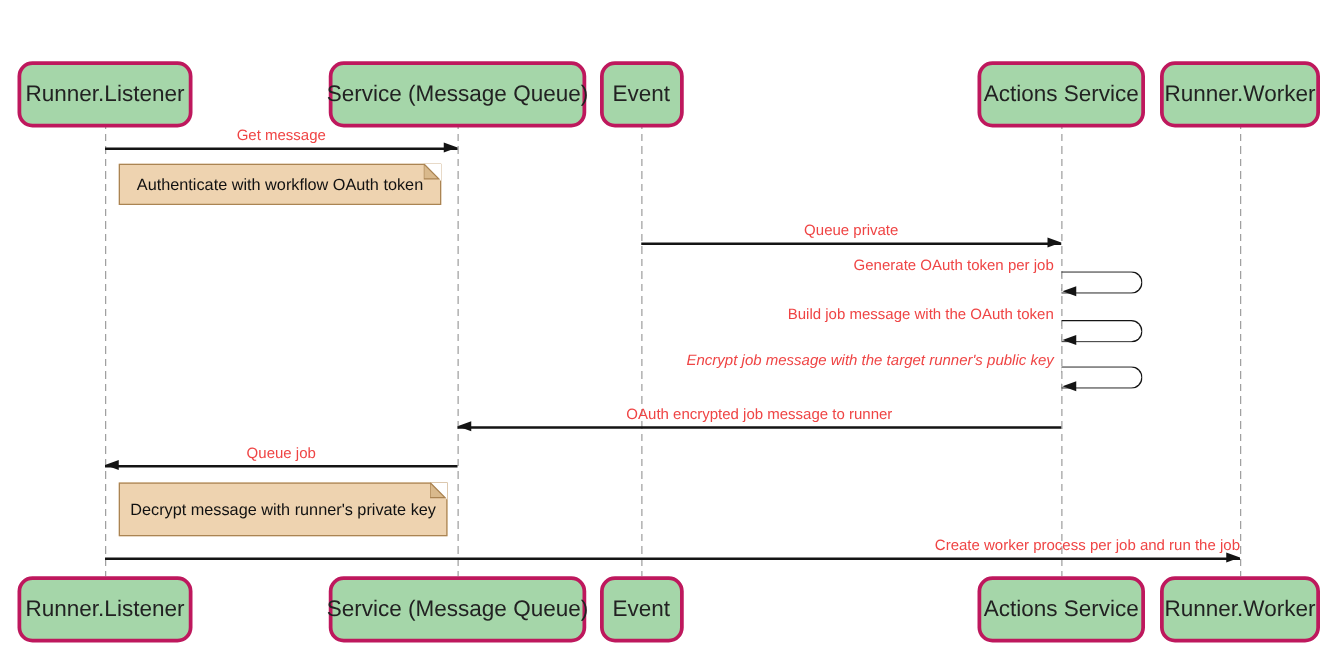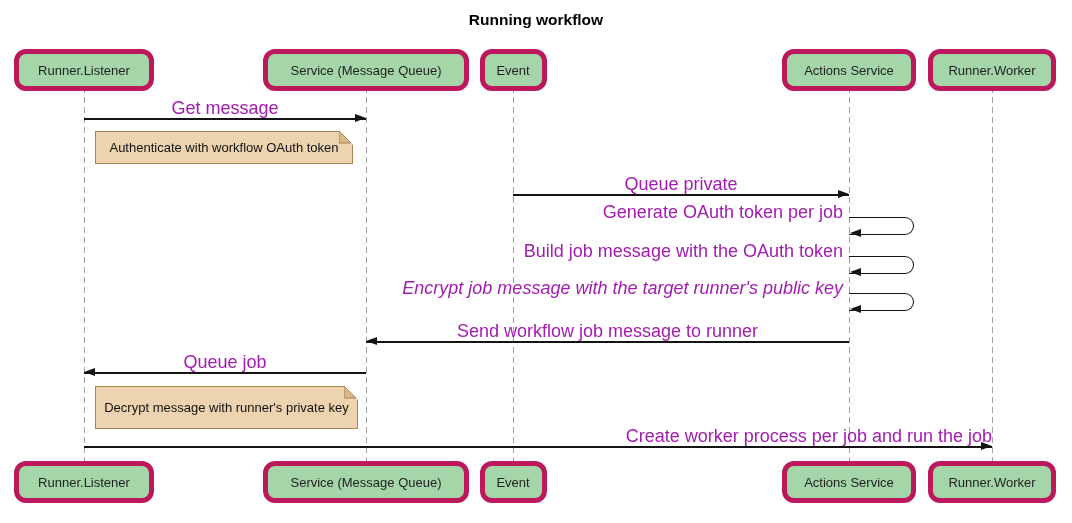--- a/index.html
+++ b/index.html
@@ -9,47 +9,47 @@
     background:#ffffff;
     font-family:"Liberation Sans","DejaVu Sans",sans-serif;
     color:#1b1b1b;
     overflow:hidden;
   }
   .title{
     position:absolute;top:11px;left:0;width:100%;
     text-align:center;font-size:15.5px;font-weight:bold;color:#000;
   }
   .participant{
-    position:absolute;height:42px;
+    position:absolute;height:53px;
     background:#a5d6a9;
-    border:5px solid #be185d;
+    border:3px solid #be185d;
     border-radius:12px;
     box-sizing:border-box;
     display:flex;align-items:center;justify-content:center;
-    font-size:13px;color:#222;
+    font-size:18px;color:#222;
     white-space:nowrap;
   }
   .lifeline{
     position:absolute;width:1px;
     background:repeating-linear-gradient(to bottom,#a0a0a0 0 6px,transparent 6px 10px);
   }
   .msg-line{
     position:absolute;height:1.5px;background:#141414;
   }
   .arrowhead{
     position:absolute;width:0;height:0;
     border-top:4.5px solid transparent;
     border-bottom:4.5px solid transparent;
   }
   .arrowhead.right{border-left:11px solid #141414;}
   .arrowhead.left{border-right:11px solid #141414;}
   .msg-label{
     position:absolute;height:16px;
-    font-size:18px;line-height:16px;text-align:center;
-    white-space:nowrap;color:#a21caf;
+    font-size:12px;line-height:16px;text-align:center;
+    white-space:nowrap;color:#ef4444;
   }
   .msg-label.right-align{}
   .self-loop{
     position:absolute;width:64px;height:16px;
     border:1.5px solid #141414;border-left:none;
     border-radius:0 9px 9px 0;
     box-sizing:content-box;
     background:transparent;
   }
   .note{
@@ -62,21 +62,20 @@
     white-space:nowrap;
   }
   .note-fold{
     position:absolute;top:-1px;right:-1px;width:14px;height:14px;
   }
 </style>
 </head>
 <body>
 
 <div id="canvas">
-  <div class="title">Running workflow</div>
 <div class="lifeline" style="left: 84px; top: 87px; height: 374px;"></div>
     <div class="lifeline" style="left: 366px; top: 87px; height: 374px;"></div>
     <div class="lifeline" style="left: 513px; top: 87px; height: 374px;"></div>
     <div class="lifeline" style="left: 849px; top: 87px; height: 374px;"></div>
     <div class="lifeline" style="left: 992px; top: 87px; height: 374px;"></div>
     <div class="participant" style="left: 14px; top: 49px; width: 140px;">Runner.Listener</div>
     <div class="participant" style="left: 14px; top: 461px; width: 140px;">Runner.Listener</div>
     <div class="participant" style="left: 263px; top: 49px; width: 206px;">Service (Message Queue)</div>
     <div class="participant" style="left: 263px; top: 461px; width: 206px;">Service (Message Queue)</div>
     <div class="participant" style="left: 479.5px; top: 49px; width: 67px;">Event</div>
@@ -95,21 +94,21 @@
     <div class="arrowhead left" style="left: 850px; top: 229px;"></div>
     <div class="msg-label right-align" style="right: 229px; top: 204px;">Generate OAuth token per job</div>
     <div class="self-loop" style="left: 849px; top: 256px; width: 64px; height: 16px;"></div>
     <div class="arrowhead left" style="left: 850px; top: 268px;"></div>
     <div class="msg-label right-align" style="right: 229px; top: 243px;">Build job message with the OAuth token</div>
     <div class="self-loop" style="left: 849px; top: 293px; width: 64px; height: 16px;"></div>
     <div class="arrowhead left" style="left: 850px; top: 305px;"></div>
     <div class="msg-label right-align" style="right: 229px; top: 280px; font-style: italic;">Encrypt job message with the target runner's public key</div>
     <div class="msg-line" style="left: 366px; top: 341px; width: 483px;"></div>
     <div class="arrowhead left" style="left: 366px; top: 337.2px;"></div>
-    <div class="msg-label" style="left: 366px; width: 483px; top: 323px;">Send workflow job message to runner</div>
+    <div class="msg-label" style="left: 366px; width: 483px; top: 323px;">OAuth encrypted job message to runner</div>
     <div class="msg-line" style="left: 84px; top: 372px; width: 282px;"></div>
     <div class="arrowhead left" style="left: 84px; top: 368.2px;"></div>
     <div class="msg-label" style="left: 84px; width: 282px; top: 354px;">Queue job</div>
     <div class="msg-line" style="left: 84px; top: 446px; width: 908px;"></div>
     <div class="arrowhead right" style="left: 981px; top: 442.2px;"></div>
     <div class="msg-label" style="left: 84px; width: 908px; top: 428px; text-align: right;">Create worker process per job and run the job</div>
     <div class="note" style="left: 95px; top: 131px; width: 258px; height: 33px;">
       <span>Authenticate with workflow OAuth token</span>
       <div class="note-fold"><svg width="14" height="14" viewBox="0 0 14 14">
           <path d="M0 0 L14 14 L14 0 Z" fill="#ffffff"></path>

